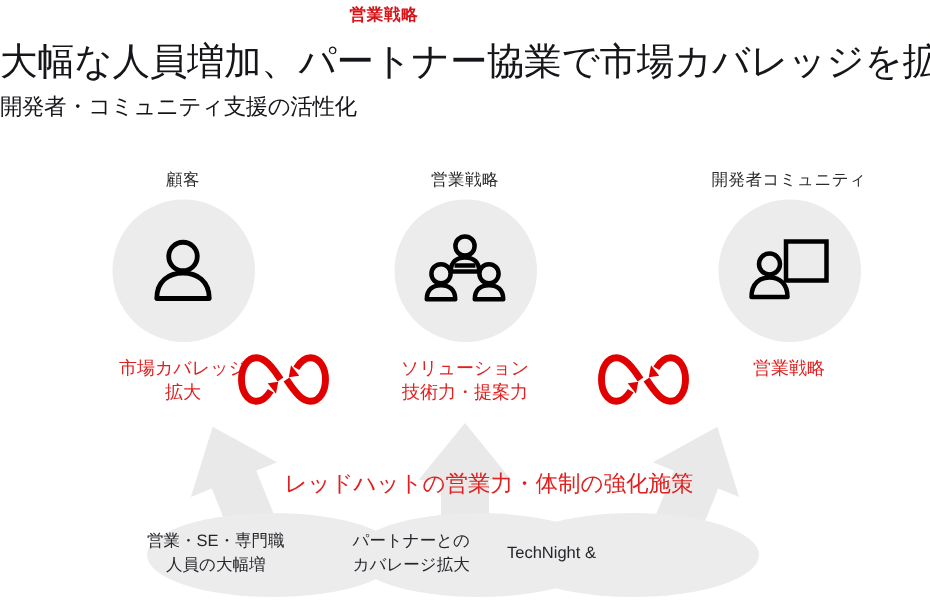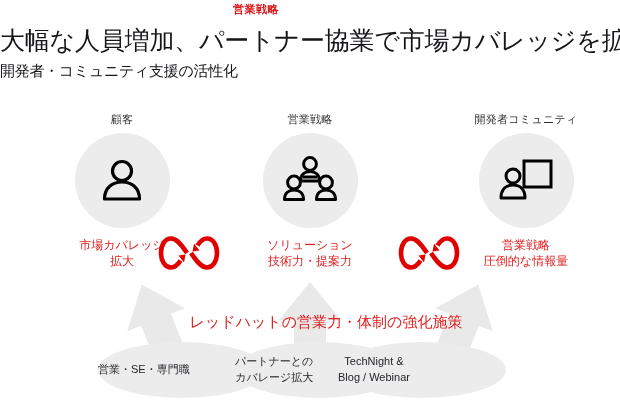--- a/index.html
+++ b/index.html
@@ -209,21 +209,20 @@
 
           <rect x="27" y="6" width="27" height="26" fill="none" stroke="#000" stroke-width="3"></rect>
 
           <circle cx="16" cy="21" r="7" fill="none" stroke="#000" stroke-width="3"></circle>
           <path d="M4 43 C4 34 9.5 30 16 30 C22.5 30 28 34 28 43 Z" fill="none" stroke="#000" stroke-width="3" stroke-linejoin="round"></path>
         </svg>
       </span>
     </div>
     <div class="pillar-label">
       <span>営業戦略</span>
-      <span class="l2">圧倒的な情報量</span>
     </div>
   </div>
 
   <div class="cycle c0">
     <span>
       <svg width="62" height="42" viewBox="0 0 62 42">
         <g fill="none" stroke="#e00000" stroke-width="4.6" stroke-linecap="butt">
           <path d="M29 21 C23 12 18.5 6.5 13 6.5 C7 6.5 3 13 3 21 C3 29 7 35.5 13 35.5 C17 35.5 20 32.5 22.5 28.5"></path>
           <path d="M33 21 C39 30 43.5 35.5 49 35.5 C55 35.5 59 29 59 21 C59 13 55 6.5 49 6.5 C45 6.5 42 9.5 39.5 13.5"></path>
         </g>
@@ -266,29 +265,29 @@
       </g>
     </svg>
   </div>
 
   <div class="band-text">レッドハットの営業力・体制の強化施策</div>
 
   <div class="pills">
     <div class="pill b0">
       <div class="pill-text">
         <span>営業・SE・専門職</span>
+        <span class="l2">人員の大幅増</span>
       </div>
     </div>
     <div class="pill b1">
       <div class="pill-text">
         <span>パートナーとの</span>
         <span class="l2">カバレージ拡大</span>
       </div>
     </div>
     <div class="pill b2">
       <div class="pill-text">
         <span>TechNight &amp;</span>
-        <span class="l2">Blog / Webinar</span>
       </div>
     </div>
   </div>
 
 </div>
 
 </body></html>

